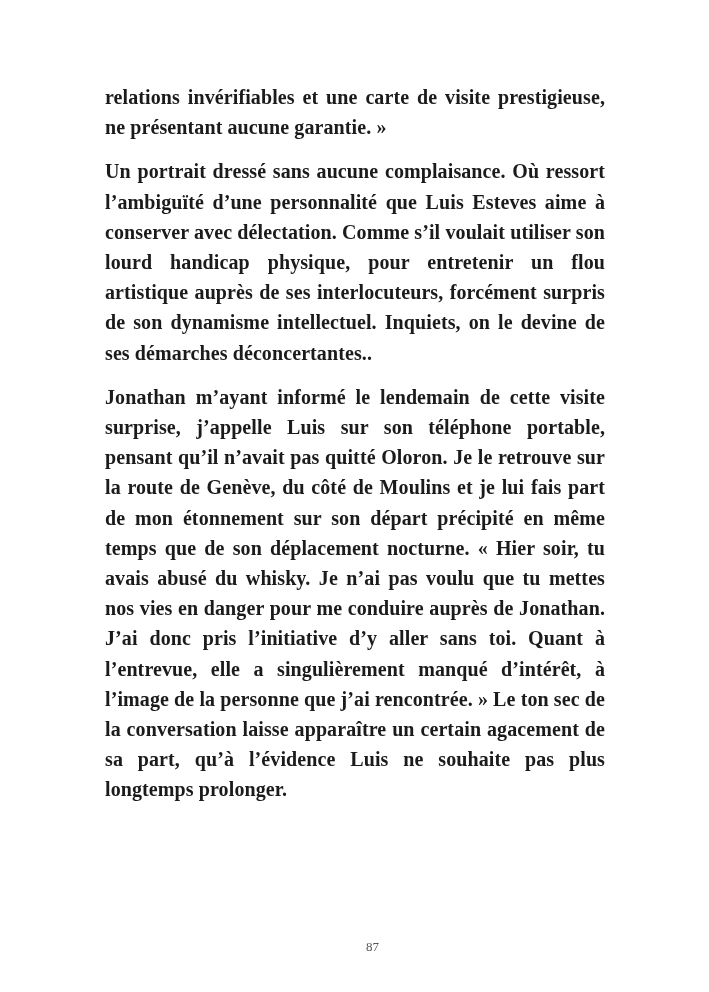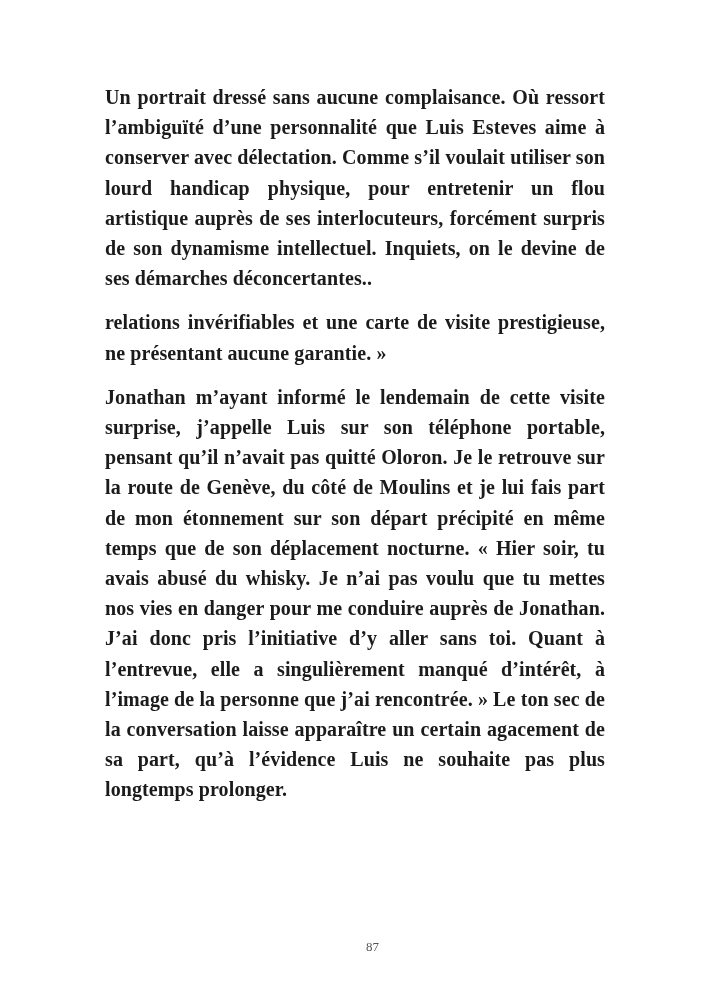--- a/index.html
+++ b/index.html
@@ -41,18 +41,18 @@
     color: #555555;
     font-family: "Liberation Serif", "DejaVu Serif", serif;
     margin-left: 36px;
   }
 </style>
 </head>
 <body>
 
 <div class="page">
   <div class="body-text">
+    <p>relations invérifiables et une carte de visite prestigieuse, ne présentant aucune garantie. »</p>
     <p>Un portrait dressé sans aucune complaisance. Où ressort l’ambiguïté d’une personnalité que Luis Esteves aime à conserver avec délectation. Comme s’il voulait utiliser son lourd handicap physique, pour entretenir un flou artistique auprès de ses interlocuteurs, forcément surpris de son dynamisme intellectuel. Inquiets, on le devine de ses démarches déconcertantes..</p>
-    <p>relations invérifiables et une carte de visite prestigieuse, ne présentant aucune garantie. »</p>
     <p>Jonathan m’ayant informé le lendemain de cette visite surprise, j’appelle Luis sur son téléphone portable, pensant qu’il n’avait pas quitté Oloron. Je le retrouve sur la route de Genève, du côté de Moulins et je lui fais part de mon étonnement sur son départ précipité en même temps que de son déplacement nocturne. « Hier soir, tu avais abusé du whisky. Je n’ai pas voulu que tu mettes nos vies en danger pour me conduire auprès de Jonathan. J’ai donc pris l’initiative d’y aller sans toi. Quant à l’entrevue, elle a singulièrement manqué d’intérêt, à l’image de la personne que j’ai rencontrée. » Le ton sec de la conversation laisse apparaître un certain agacement de sa part, qu’à l’évidence Luis ne souhaite pas plus longtemps prolonger.</p>
   </div>
   <div class="page-number">87</div>
 </div>
 
 </body></html>

